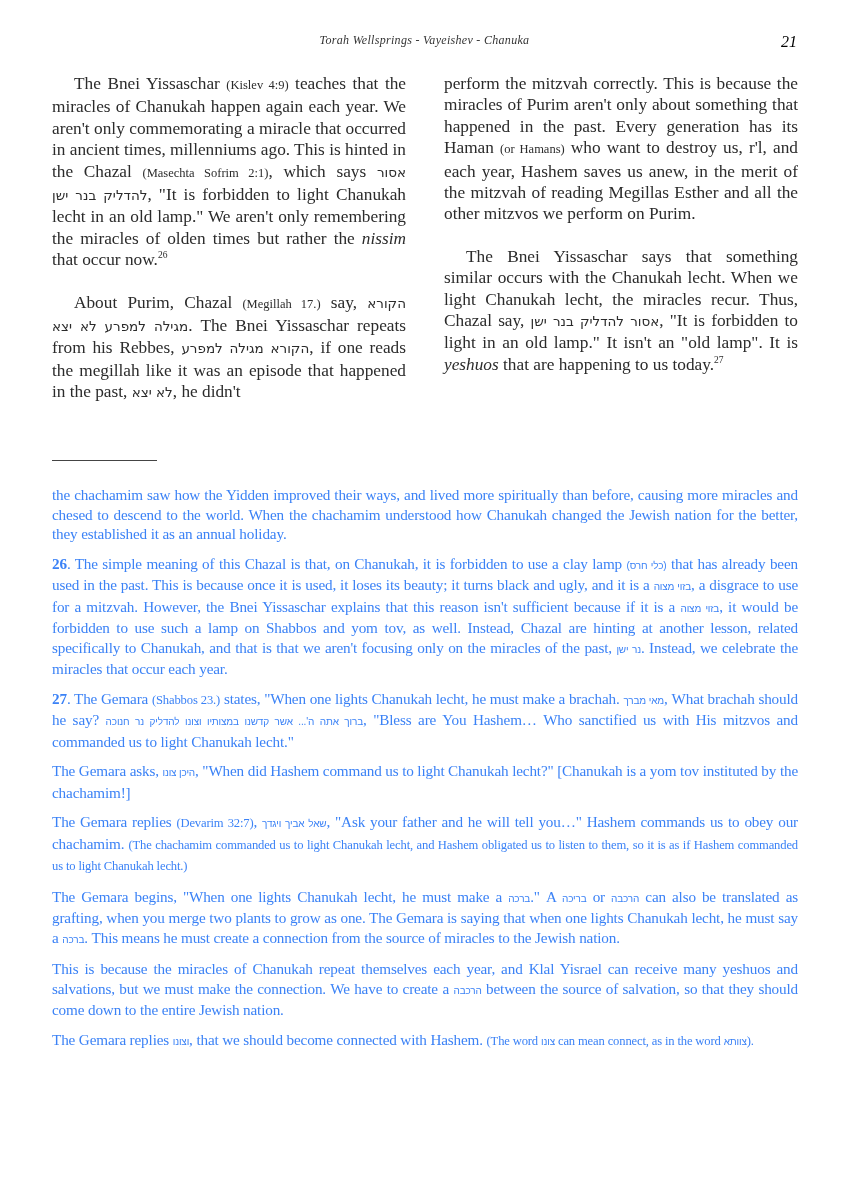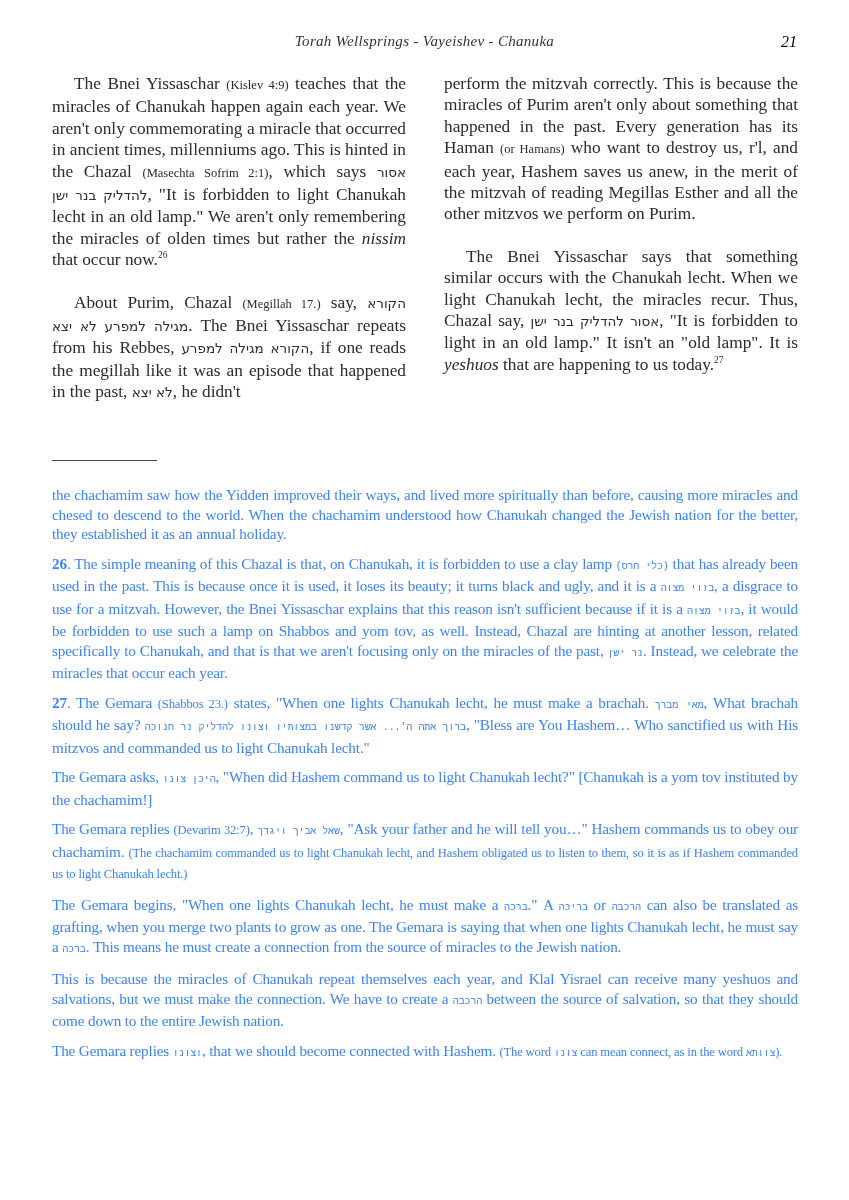--- a/index.html
+++ b/index.html
@@ -1,28 +1,28 @@
 <!DOCTYPE html>
 <html><head>
 <meta charset="utf-8">
 <style>
   html, body { margin: 0; padding: 0; background: #ffffff; }
   body { width: 849px; height: 1200px; position: relative; overflow: hidden; color: #2a2a2a; font-family: "DejaVu Serif", "Liberation Serif", serif; }
   .header { position: absolute; top: 33px; left: 0; width: 849px; height: 24px; }
-  .running-title { position: absolute; left: 0; width: 849px; text-align: center; font-family: "Liberation Serif", serif; font-style: italic; font-size: 15px; letter-spacing: 0.3px; color: #333; top: 0; }
+  .running-title { position: absolute; left: 0; width: 849px; text-align: center; font-family: "Liberation Serif", serif; font-style: italic; font-size: 12px; letter-spacing: 0.3px; color: #333; top: 0; }
   .page-number { position: absolute; right: 52px; top: 0; font-family: Liberation Serif, serif; font-style: italic; font-size: 16px; color: #000000; }
 
   .columns { position: absolute; top: 73px; left: 52px; width: 746px; display: flex; justify-content: space-between; }
   .col { width: 354px; font-family: "Liberation Serif", serif; font-size: 17.3px; line-height: 21.4px; text-align: justify; color: #2b2b2b; }
   .col p { margin: 0; text-indent: 22px; }
   .col p.cont { text-indent: 0; }
   .col .gap { height: 21px; }
   .src { font-size: 12.5px; margin-top: 32px; }
   .heb { direction: rtl; unicode-bidi: isolate; font-family: "DejaVu Sans", sans-serif; font-size: 13.5px; }
-  .heb-sm { direction: rtl; unicode-bidi: isolate; font-family: Liberation Mono, monospace; font-size: 10px; }
+  .heb-sm { direction: rtl; unicode-bidi: isolate; font-family: Liberation Sans, sans-serif; font-size: 10px; }
   sup { font-size: 9.5px; line-height: 0; vertical-align: super; }
   em { }
 
   .footnote-rule { position: absolute; top: 460px; left: 52px; width: 105px; height: 0; border-top: 1.6px solid #444; }
 
   .footnotes { position: absolute; top: 485px; left: 52px; width: 746px; font-family: "Liberation Serif", serif; font-size: 15.2px; line-height: 19.5px; text-align: justify; color: #3b82f6; letter-spacing: -0.15px; }
   .footnotes p { margin: 0 0 10px 0; }
   .footnotes .fn-num { font-weight: bold; }
   .footnotes .small { font-size: 12.6px; }
 </style>

